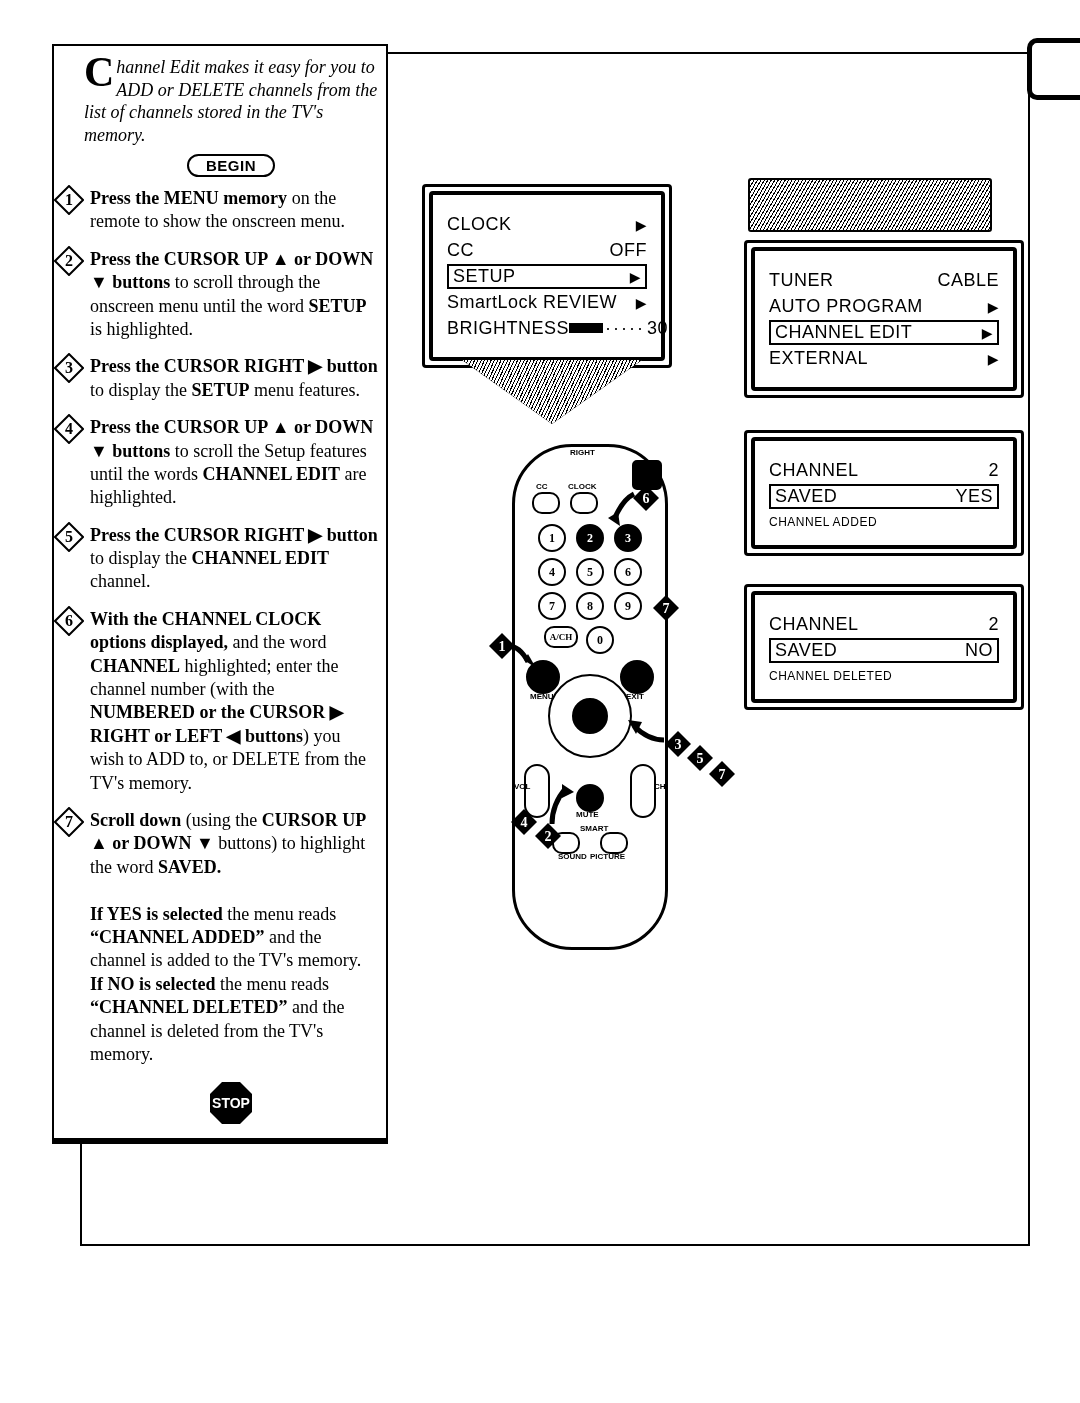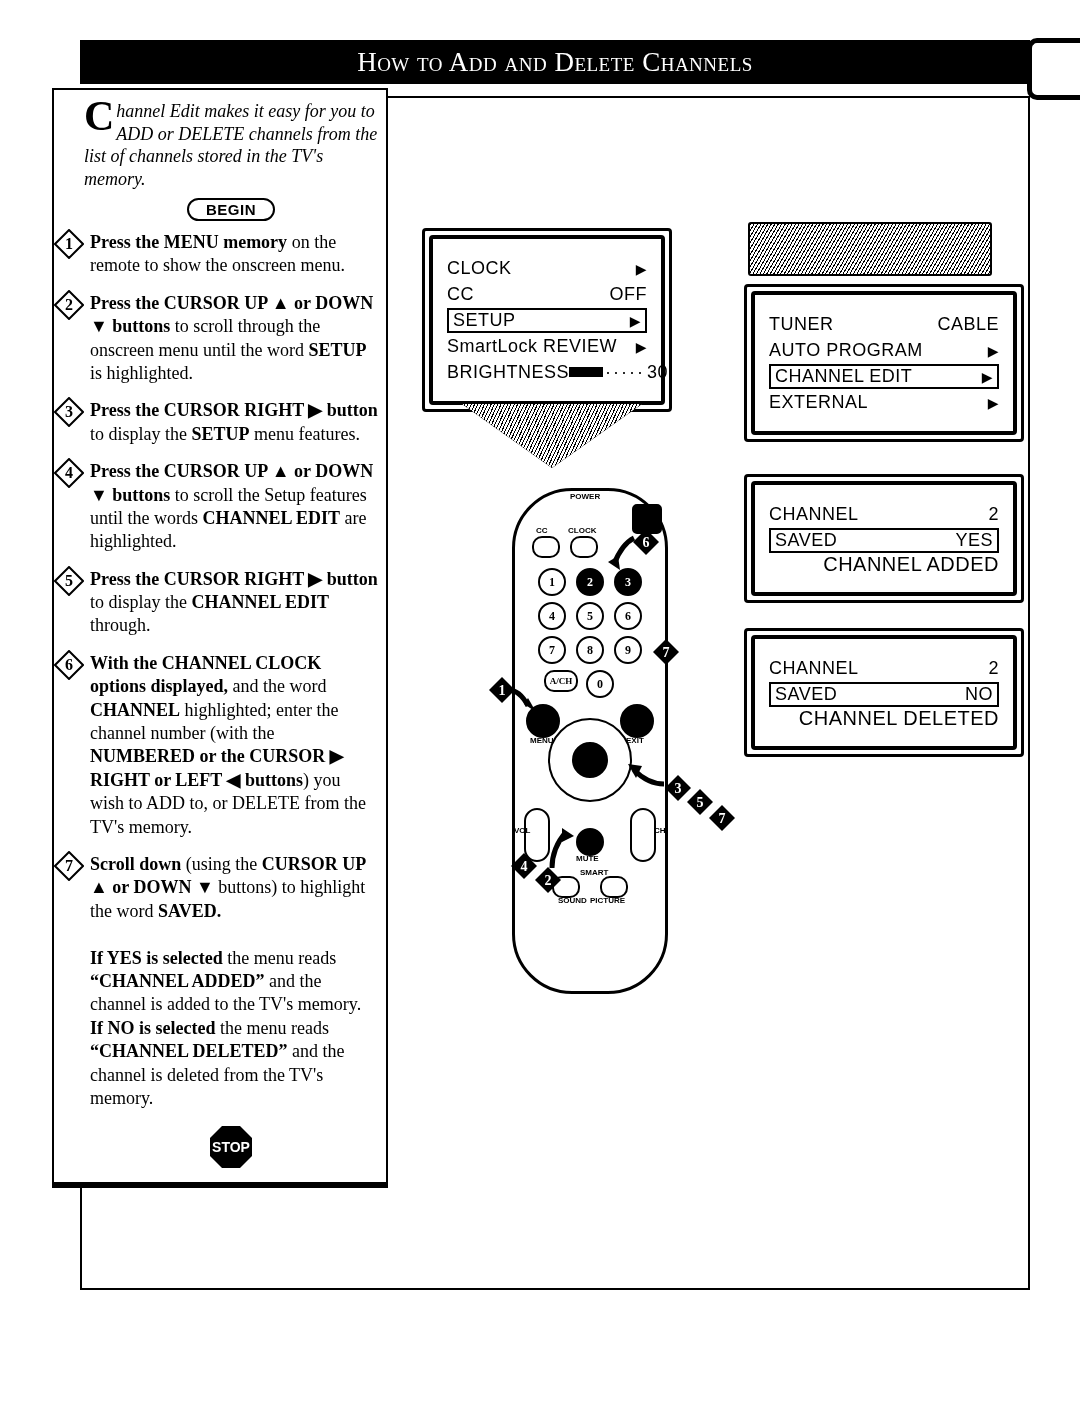--- a/index.html
+++ b/index.html
@@ -32,21 +32,21 @@
   .osd-hl{border:2px solid #000;padding:0 4px}
   .osd-slider{display:inline-flex;align-items:center;gap:2px}
   .slider-fill{display:inline-block;width:34px;height:10px;background:#000}
   .slider-dots{letter-spacing:2px}
   .brightbox{position:absolute;left:0;top:0}
   .tuner-osd{position:absolute;right:0;top:10px;width:270px}
   .little-img{position:absolute;right:22px;top:-6px;width:240px;height:50px;
               background:repeating-linear-gradient(120deg,#000,#000 1px,#fff 1px,#fff 3px);
               border:2px solid #000;border-radius:3px}
   .chan-osd{position:absolute;right:0;width:270px}
-  .chan-osd .status{text-align:right;font-size:20px;}
+  .chan-osd .status{text-align:left;font-size:12px;margin-top:6px}
   .big-tri{position:absolute;left:40px;top:176px;width:180px;height:64px;
            background:linear-gradient(#000,#000);clip-path:polygon(0 0,100% 0,50% 100%);}
   .big-tri:before{content:"";position:absolute;inset:0;
                   background:repeating-linear-gradient(115deg,#fff,#fff 2px,#000 2px,#000 3px);
                   clip-path:polygon(0 0,100% 0,50% 100%)}
   .pagenum{position:absolute;left:0;right:0;bottom:14px;text-align:center;font-size:18px}
   .arrow-r:after{content:"\25B6";font-size:14px}
   
   .remote-wrap{position:absolute;left:30px;top:260px;width:260px;height:520px}
   .remote-body{position:absolute;left:60px;top:0;width:150px;height:500px;border:3px solid #000;border-radius:60px;background:#fff}
@@ -59,23 +59,20 @@
   .lbl{position:absolute;font-size:8px;font-family:Arial;font-weight:bold}
   .callout{position:absolute;z-index:3}
   .co-num{position:absolute;width:28px;height:28px}
   .co-num svg{display:block}
 </style>
 </head>
 <body>
 
 <div class="page">
   <div class="tab-notch"></div>
-  <div class="header-bar">
-    <span class="caps">How to Add and Delete Channels</span>
-  </div>
 
   <div class="content">
 
     <div class="leftcol">
       <p class="intro">
         <span class="dropcap">C</span><span>hannel Edit makes it easy for you to ADD or DELETE channels from the list of channels stored in the TV's memory.</span>
       </p>
 
       <span class="pill">BEGIN</span>
 
@@ -119,21 +116,21 @@
         <span class="txt"><b>Press the CURSOR UP ▲ or DOWN ▼ buttons</b><span> to scroll the Setup features until the words </span><b>CHANNEL EDIT</b><span> are highlighted.</span></span>
       </div>
 
       <div class="step">
         <span class="diamond">
           <svg width="30" height="30">
               <polygon points="15,1 29,15 15,29 1,15" fill="#fff" stroke="#000" stroke-width="2"></polygon>
               <text x="15" y="20" text-anchor="middle" font-family="Times New Roman" font-weight="bold" font-size="16">5</text>
             </svg>
         </span>
-        <span class="txt"><b>Press the CURSOR RIGHT ▶ button</b><span> to display the </span><b>CHANNEL EDIT</b><span> through.</span></span>
+        <span class="txt"><b>Press the CURSOR RIGHT ▶ button</b><span> to display the </span><b>CHANNEL EDIT</b><span> channel.</span></span>
       </div>
 
       <div class="step">
         <span class="diamond">
           <svg width="30" height="30">
               <polygon points="15,1 29,15 15,29 1,15" fill="#fff" stroke="#000" stroke-width="2"></polygon>
               <text x="15" y="20" text-anchor="middle" font-family="Times New Roman" font-weight="bold" font-size="16">6</text>
             </svg>
         </span>
         <span class="txt"><b>With the CHANNEL CLOCK options displayed,</b><span> and the word </span><b>CHANNEL</b><span> highlighted; enter the channel number (with the </span><b>NUMBERED or the CURSOR ▶ RIGHT or LEFT ◀ buttons</b><span>) you wish to ADD to, or DELETE from the TV's memory.</span></span>
@@ -248,21 +245,21 @@
                   <span>SAVED</span>
                   <span>NO</span>
                 </span>
               </div>
           <div class="status">CHANNEL DELETED</div>
         </div></div>
       </div>
 
       <div class="remote-wrap">
         <div class="remote-body"></div>
-        <span class="lbl" style="left:118px;top:4px">POWER</span>
+        <span class="lbl" style="left:118px;top:4px">RIGHT</span>
         <div class="pwr" style="left:180px;top:16px"></div>
 
         <div class="btn-o" style="left:80px;top:48px;height:18px;border-radius:10px"></div>
         <span class="lbl" style="left:84px;top:38px">CC</span>
         <div class="btn-o" style="left:118px;top:48px;height:18px;border-radius:10px"></div>
         <span class="lbl" style="left:116px;top:38px">CLOCK</span>
 
         <div class="btn-o" style="left:86px;top:80px">1</div>
         <div class="btn-o btn-dark" style="left:124px;top:80px">2</div>
         <div class="btn-o btn-dark" style="left:162px;top:80px">3</div>

